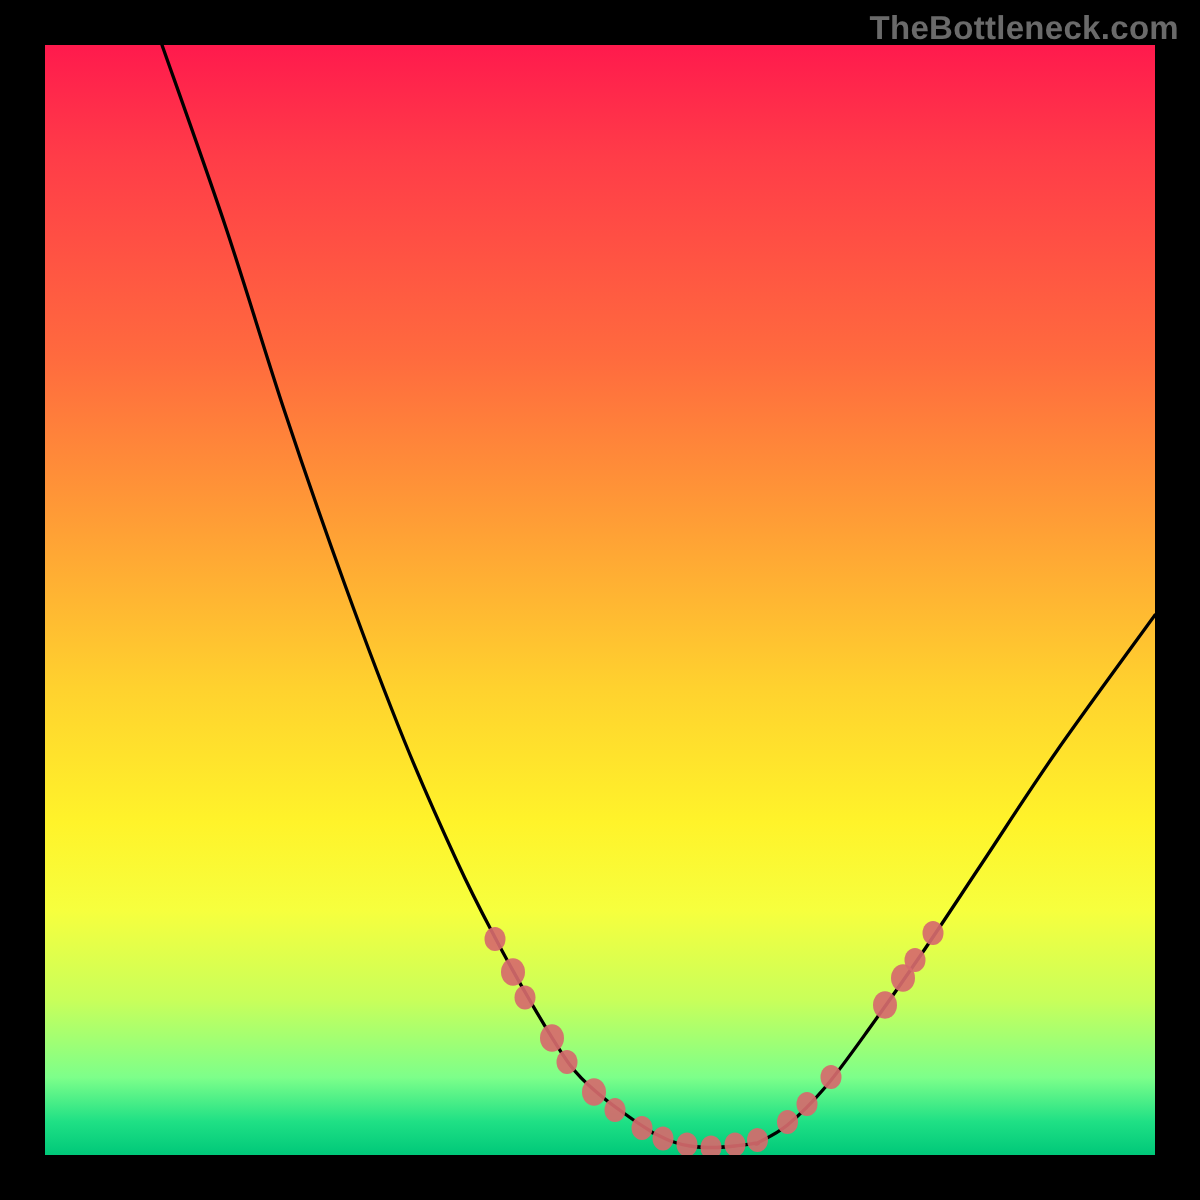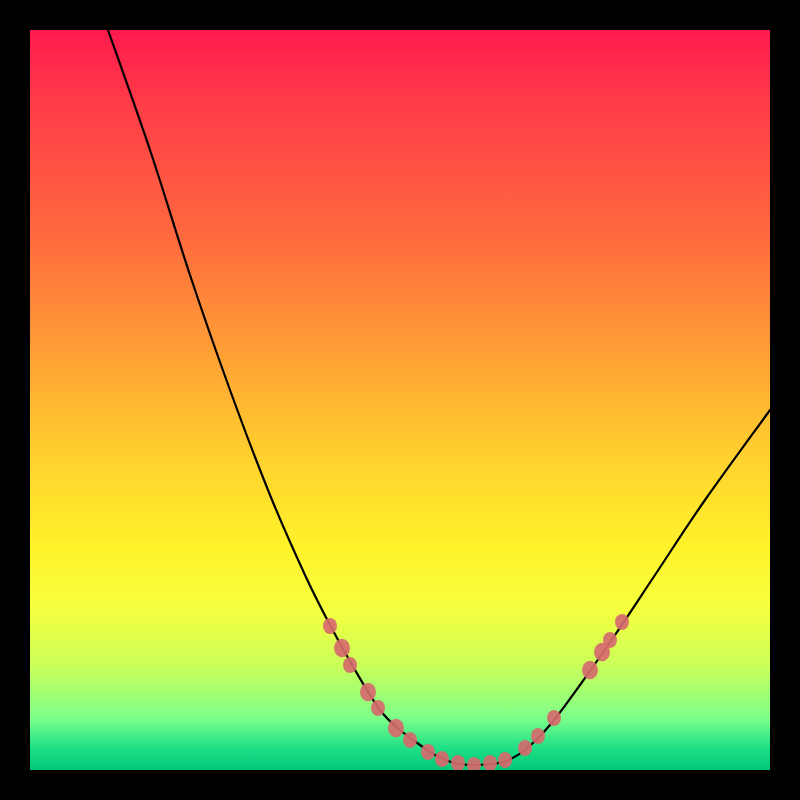--- a/index.html
+++ b/index.html
@@ -63,20 +63,21 @@
   .dot {
     fill: #d66a6d;
     fill-opacity: 0.92;
     stroke: none;
   }
 </style>
 </head>
 <body>
 
 <div class="frame">
+  <div class="watermark">TheBottleneck.com</div>
 
   <div class="plot-box">
     <div class="gradient"></div>
     <svg class="curves" viewBox="0 0 740 740" preserveAspectRatio="none">
       <path id="curve-path" class="curve" d="M 78 0 C 85.0 20.0, 106.3 79.2, 120 120 C 133.7 160.8, 146.7 205.0, 160 245 C 173.3 285.0, 186.7 323.3, 200 360 C 213.3 396.7, 227.5 434.2, 240 465 C 252.5 495.8, 265.0 523.3, 275 545 C 285.0 566.7, 291.7 579.2, 300 595 C 308.3 610.8, 316.7 625.8, 325 640 C 333.3 654.2, 342.5 670.0, 350 680 C 357.5 690.0, 363.3 694.2, 370 700 C 376.7 705.8, 384.2 710.8, 390 715 C 395.8 719.2, 402.5 723.3, 405 725 C 407.5 726.7, 402.8 724.0, 405 725 C 407.2 726.0, 413.8 729.5, 418 731 C 422.2 732.5, 425.5 733.3, 430 734 C 434.5 734.7, 440.0 735.0, 445 735 C 450.0 735.0, 455.0 734.5, 460 734 C 465.0 733.5, 472.5 732.3, 475 732 C 477.5 731.7, 471.7 734.0, 475 732 C 478.3 730.0, 487.5 726.2, 495 720 C 502.5 713.8, 510.8 705.8, 520 695 C 529.2 684.2, 539.2 670.0, 550 655 C 560.8 640.0, 572.5 623.3, 585 605 C 597.5 586.7, 610.0 567.5, 625 545 C 640.0 522.5, 655.8 497.5, 675 470 C 694.2 442.5, 729.2 395.0, 740 380 "></path>
       <g id="dots-group">
           <ellipse class="dot" cx="300" cy="596" rx="7" ry="8.049999999999999"></ellipse>
           <ellipse class="dot" cx="312" cy="618" rx="8" ry="9.2"></ellipse>
           <ellipse class="dot" cx="320" cy="635" rx="7" ry="8.049999999999999"></ellipse>
           <ellipse class="dot" cx="338" cy="662" rx="8" ry="9.2"></ellipse>

